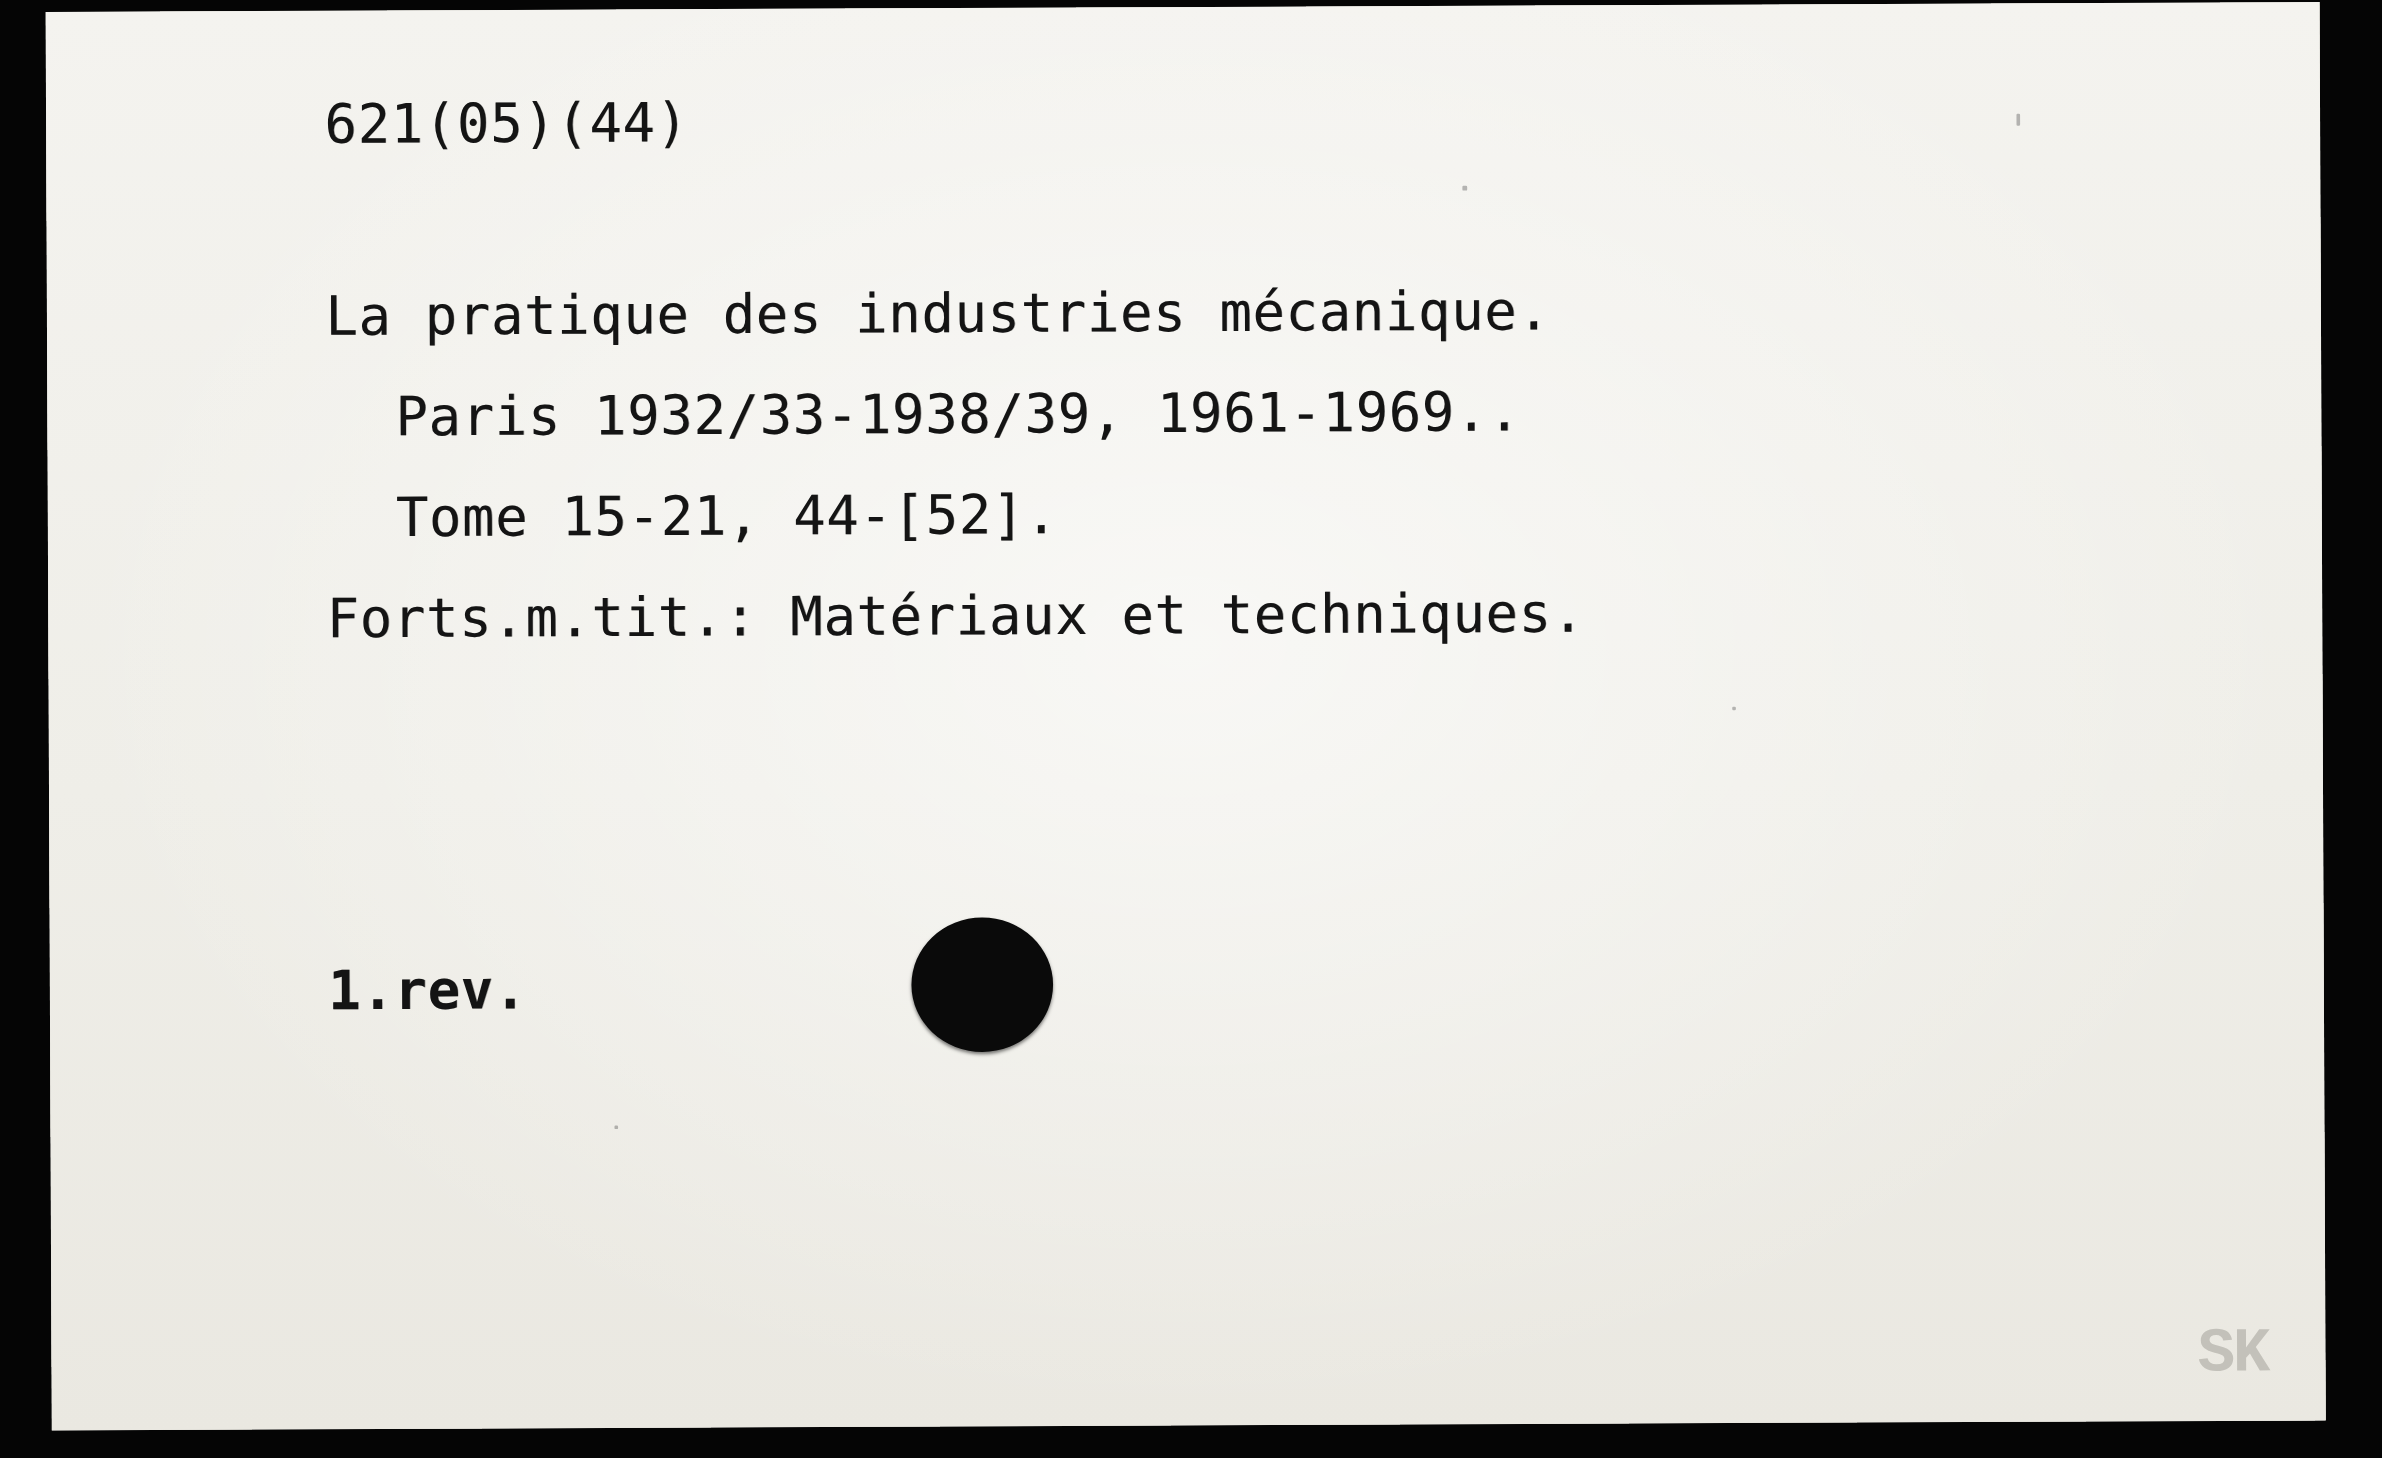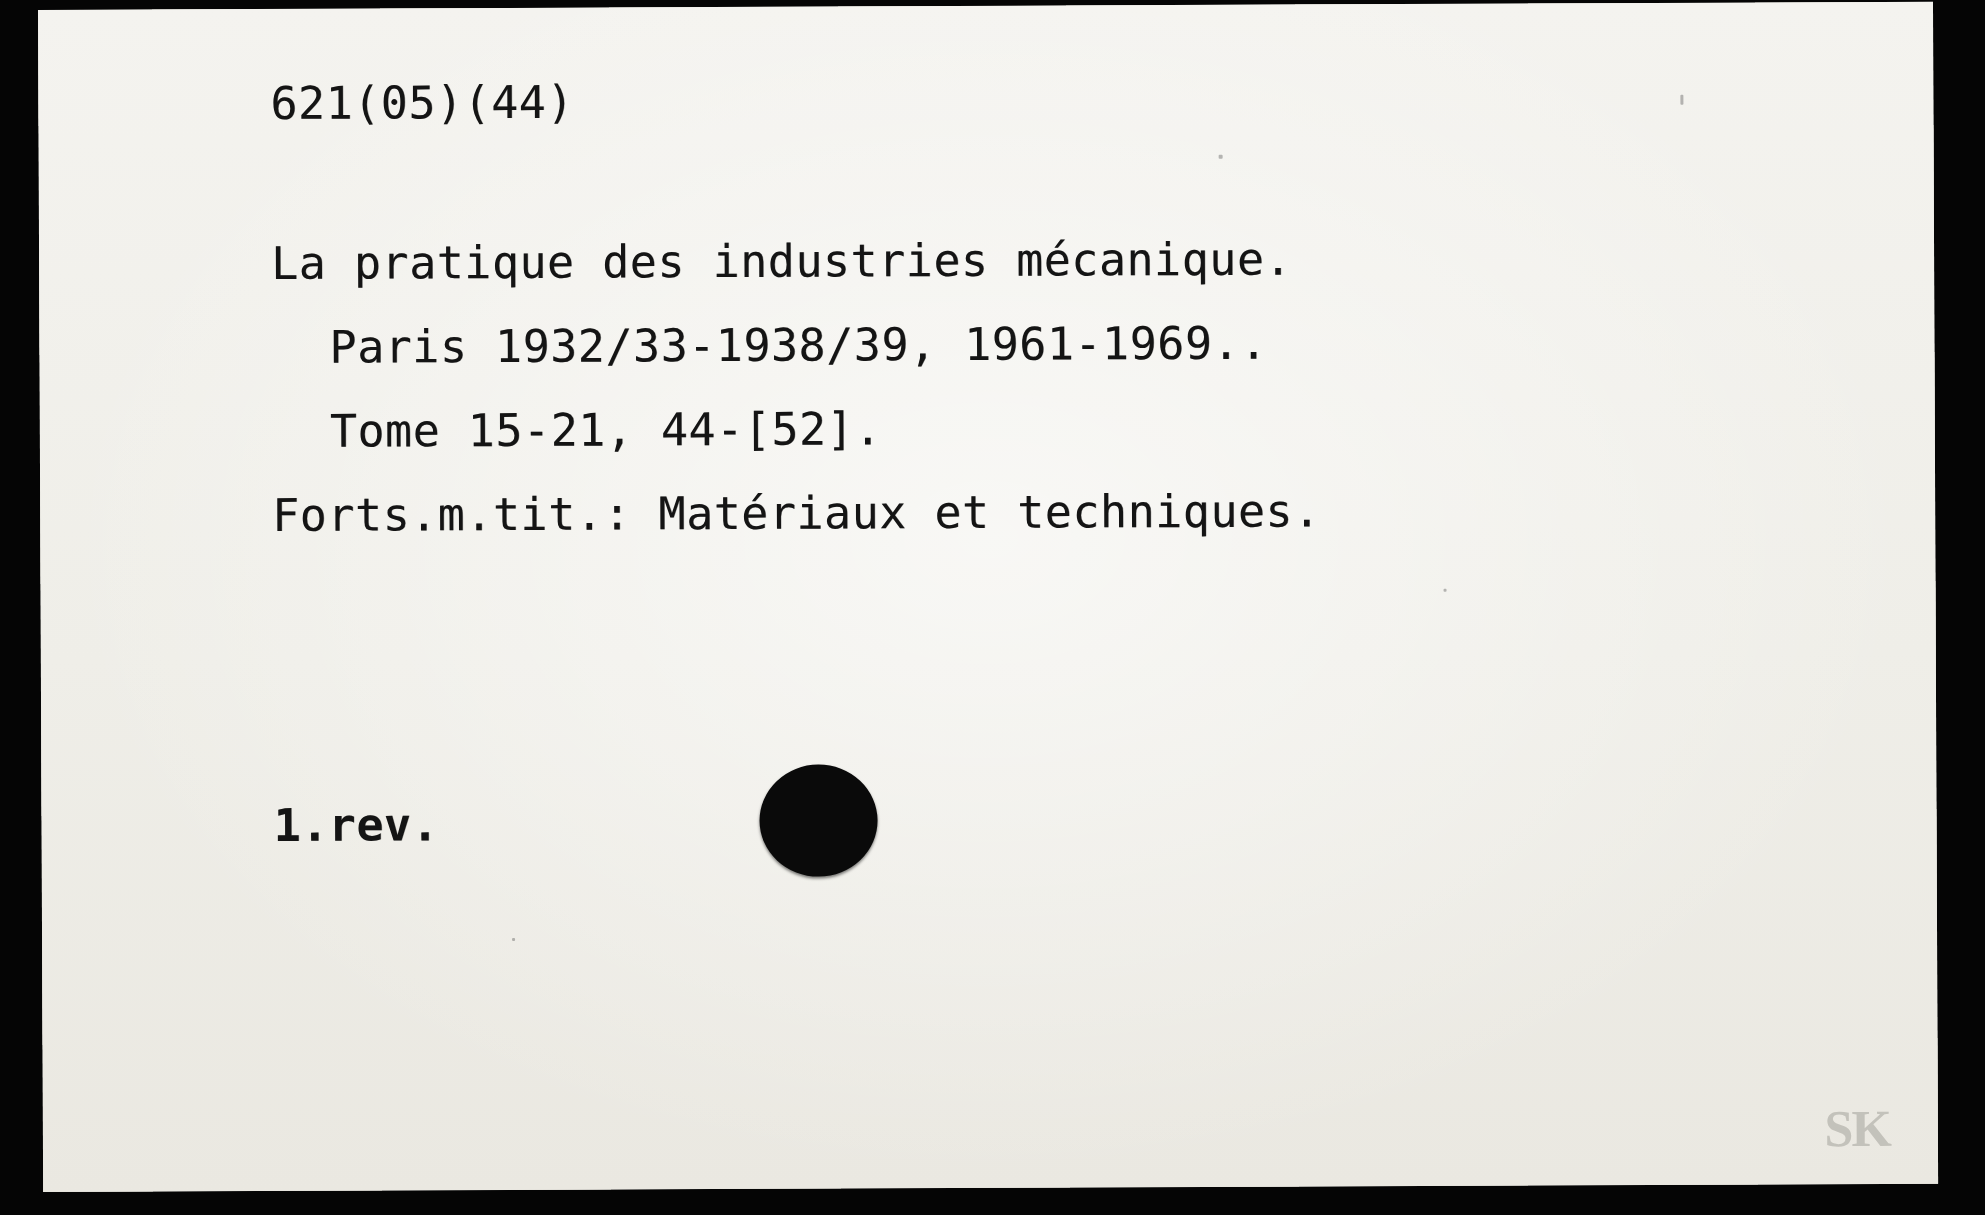--- a/index.html
+++ b/index.html
@@ -74,21 +74,21 @@
     border-radius: 50%;
     background: #0a0a0a;
     box-shadow: 0 2px 3px rgba(0,0,0,0.5);
   }
 
   
   .stamp {
     position: absolute;
     right: 48px;
     bottom: 26px;
-    font-family: Liberation Serif, serif;
+    font-family: Liberation Mono, monospace;
     font-weight: bold;
     font-size: 52px;
     letter-spacing: -2px;
     color: #bdbbb4;
     opacity: 0.85;
   }
 
   
   .speck {
     position: absolute;

